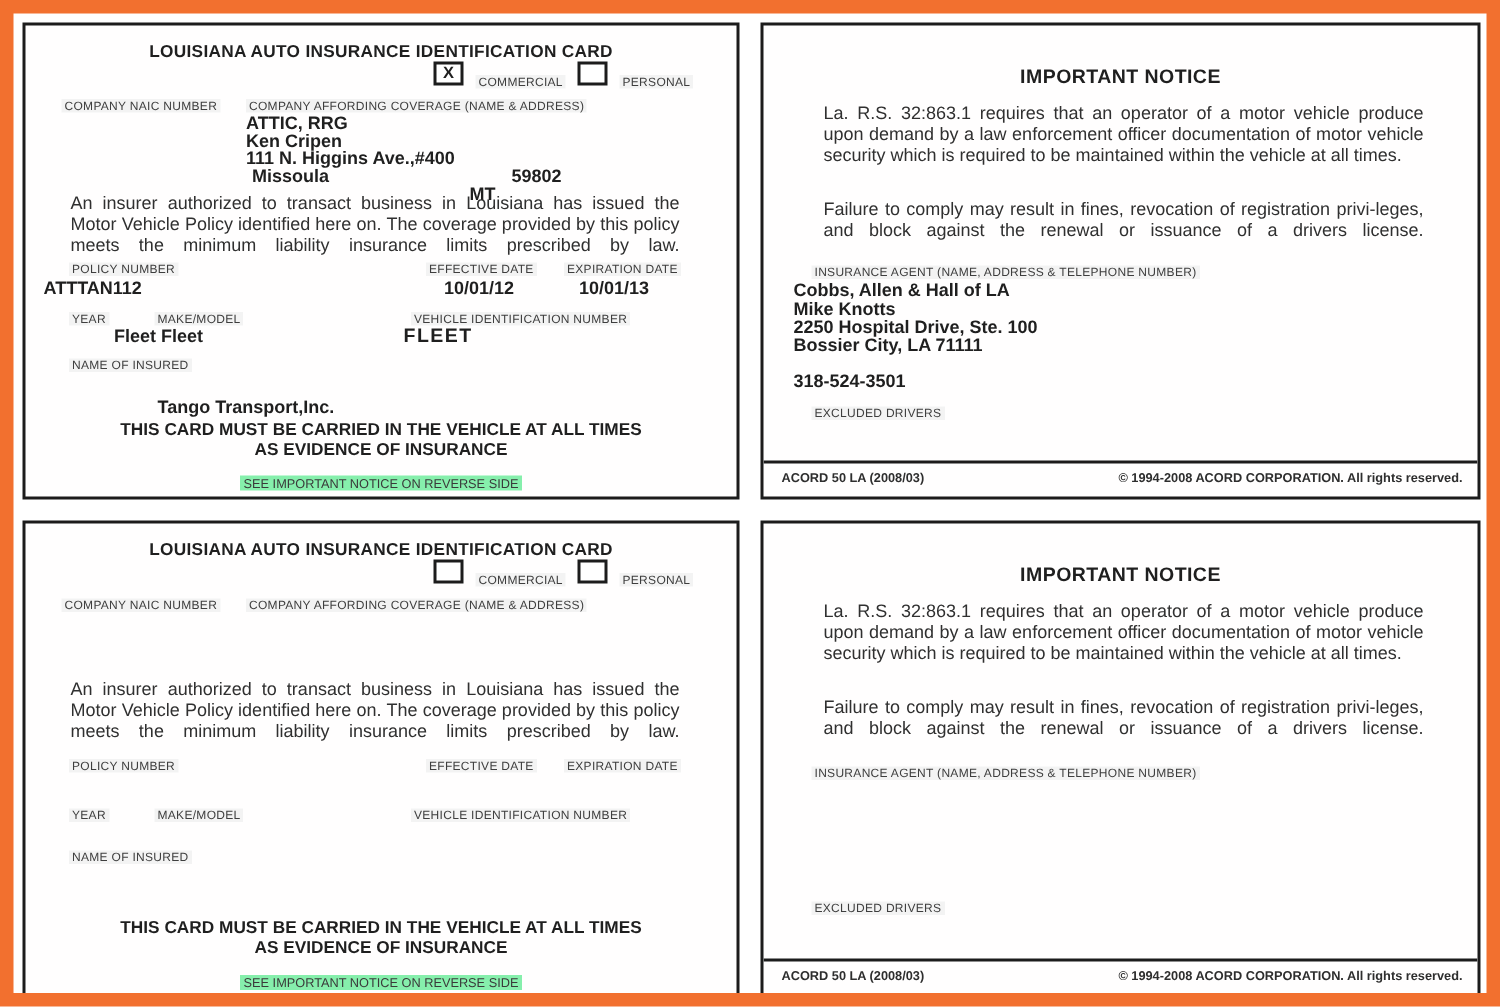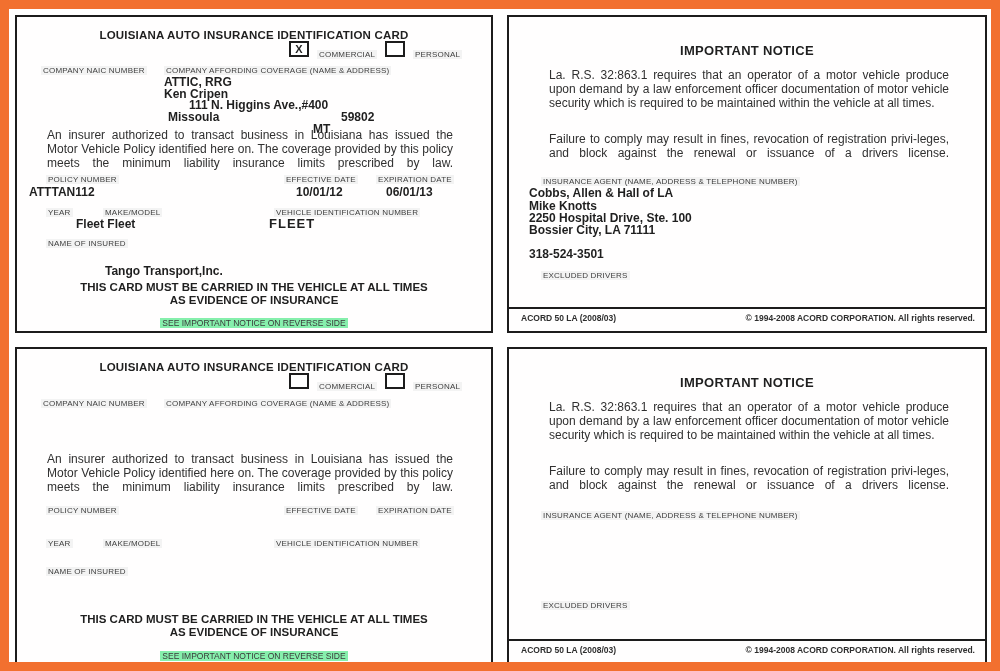--- a/index.html
+++ b/index.html
@@ -61,34 +61,34 @@
     <span class="abs cb" style="left:272px; top:24px;">X</span>
     <span class="abs lbl" style="left:300px; top:33px;">COMMERCIAL</span>
     <span class="abs cb" style="left:368px; top:24px;"></span>
     <span class="abs lbl" style="left:396px; top:33px;">PERSONAL</span>
 
     <span class="abs lbl" style="left:24px; top:49px;">COMPANY NAIC NUMBER</span>
     <span class="abs lbl" style="left:147px; top:49px;">COMPANY AFFORDING COVERAGE (NAME &amp; ADDRESS)</span>
 
     <span class="abs val" style="left:147px; top:58px;">ATTIC, RRG</span>
     <span class="abs val" style="left:147px; top:70px;">Ken Cripen</span>
-    <span class="abs val" style="left:147px; top:81px;margin-left:25px;">111 N. Higgins Ave.,#400</span>
+    <span class="abs val" style="left:147px; top:81px;">111 N. Higgins Ave.,#400</span>
     <span class="abs val" style="left:151px; top:93px;">Missoula</span>
     <span class="abs val" style="left:296px; top:105px;">MT</span>
     <span class="abs val" style="left:324px; top:93px;">59802</span>
 
     <div class="abs para full-last" style="left:30px; top:111px; width:406px;">An insurer authorized to transact business in Louisiana has issued the Motor Vehicle Policy identified here on. The coverage provided by this policy meets the minimum liability insurance limits prescribed by law.</div>
 
     <span class="abs lbl" style="left:29px; top:158px;">POLICY NUMBER</span>
     <span class="abs lbl" style="left:267px; top:158px;">EFFECTIVE DATE</span>
     <span class="abs lbl" style="left:359px; top:158px;">EXPIRATION DATE</span>
 
     <span class="abs val" style="left:12px; top:168px;">ATTTAN112</span>
     <span class="abs val" style="left:279px; top:168px;">10/01/12</span>
-    <span class="abs val" style="left:369px; top:168px;">06/01/13</span>
+    <span class="abs val" style="left:369px; top:168px;">10/01/13</span>
 
     <span class="abs lbl" style="left:29px; top:191px;">YEAR</span>
     <span class="abs lbl" style="left:86px; top:191px;">MAKE/MODEL</span>
     <span class="abs lbl" style="left:257px; top:191px;">VEHICLE IDENTIFICATION NUMBER</span>
 
     <span class="abs val" style="left:59px; top:200px;">Fleet Fleet</span>
     <span class="abs val" style="left:252px; top:199px; font-size:13px; letter-spacing:1px;">FLEET</span>
 
     <span class="abs lbl" style="left:29px; top:222px;">NAME OF INSURED</span>
     <span class="abs val" style="left:88px; top:247px;">Tango Transport,Inc.</span>

